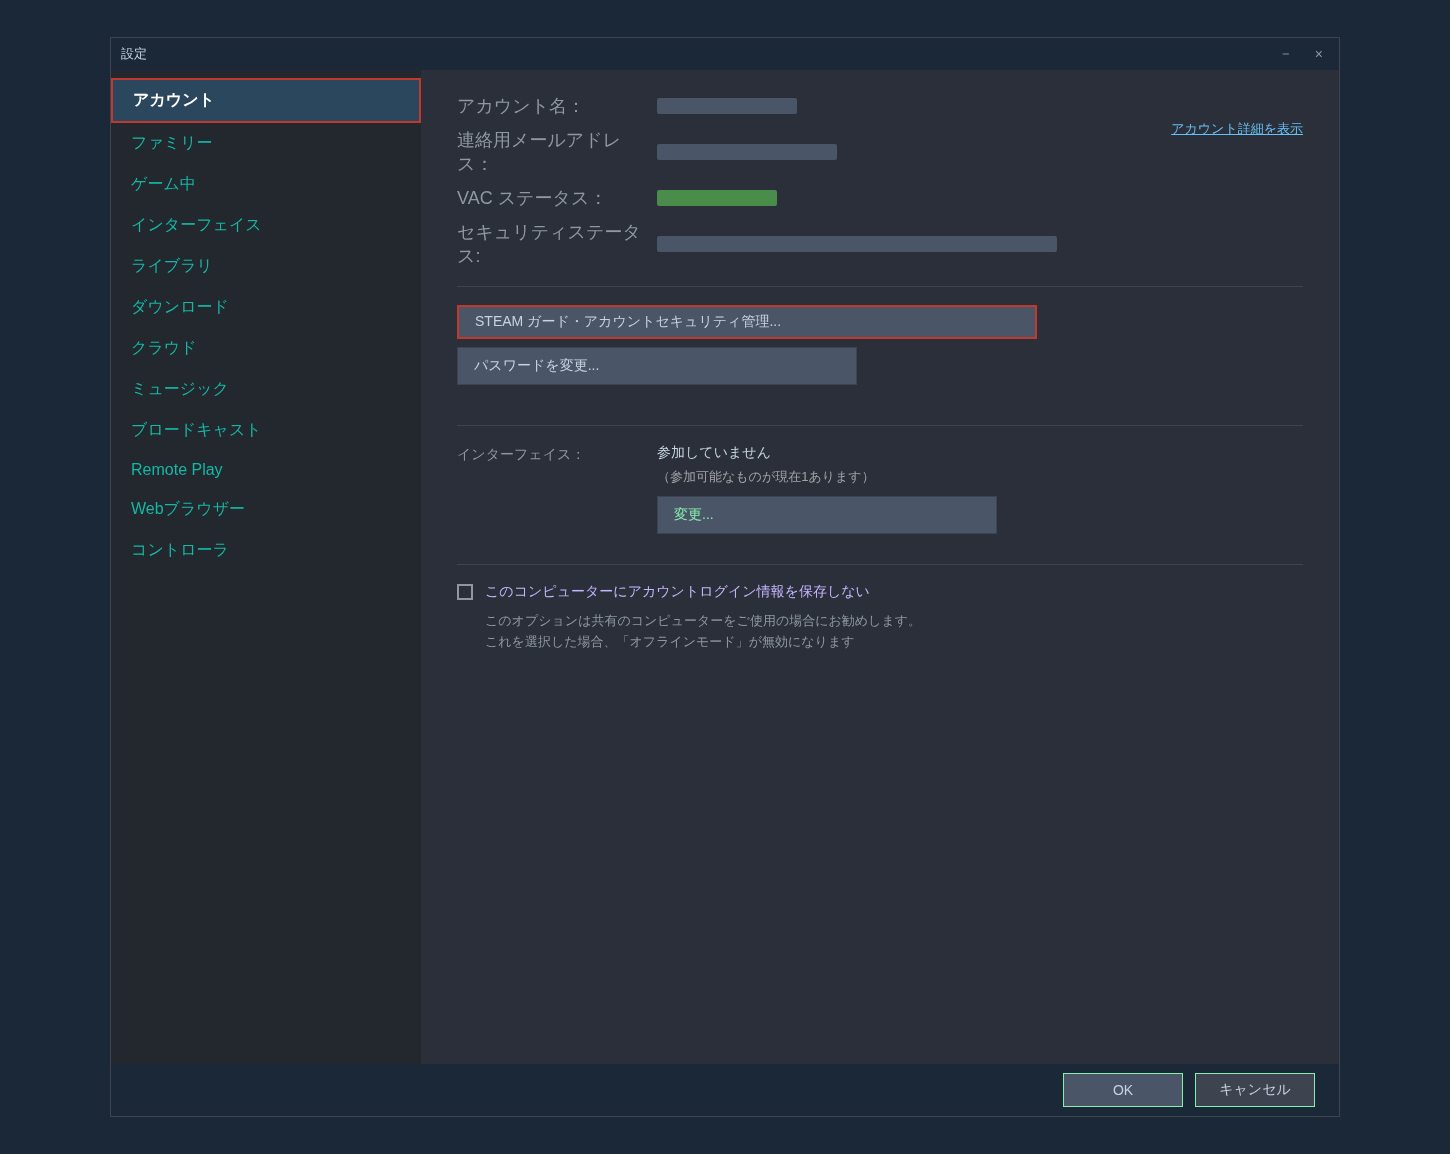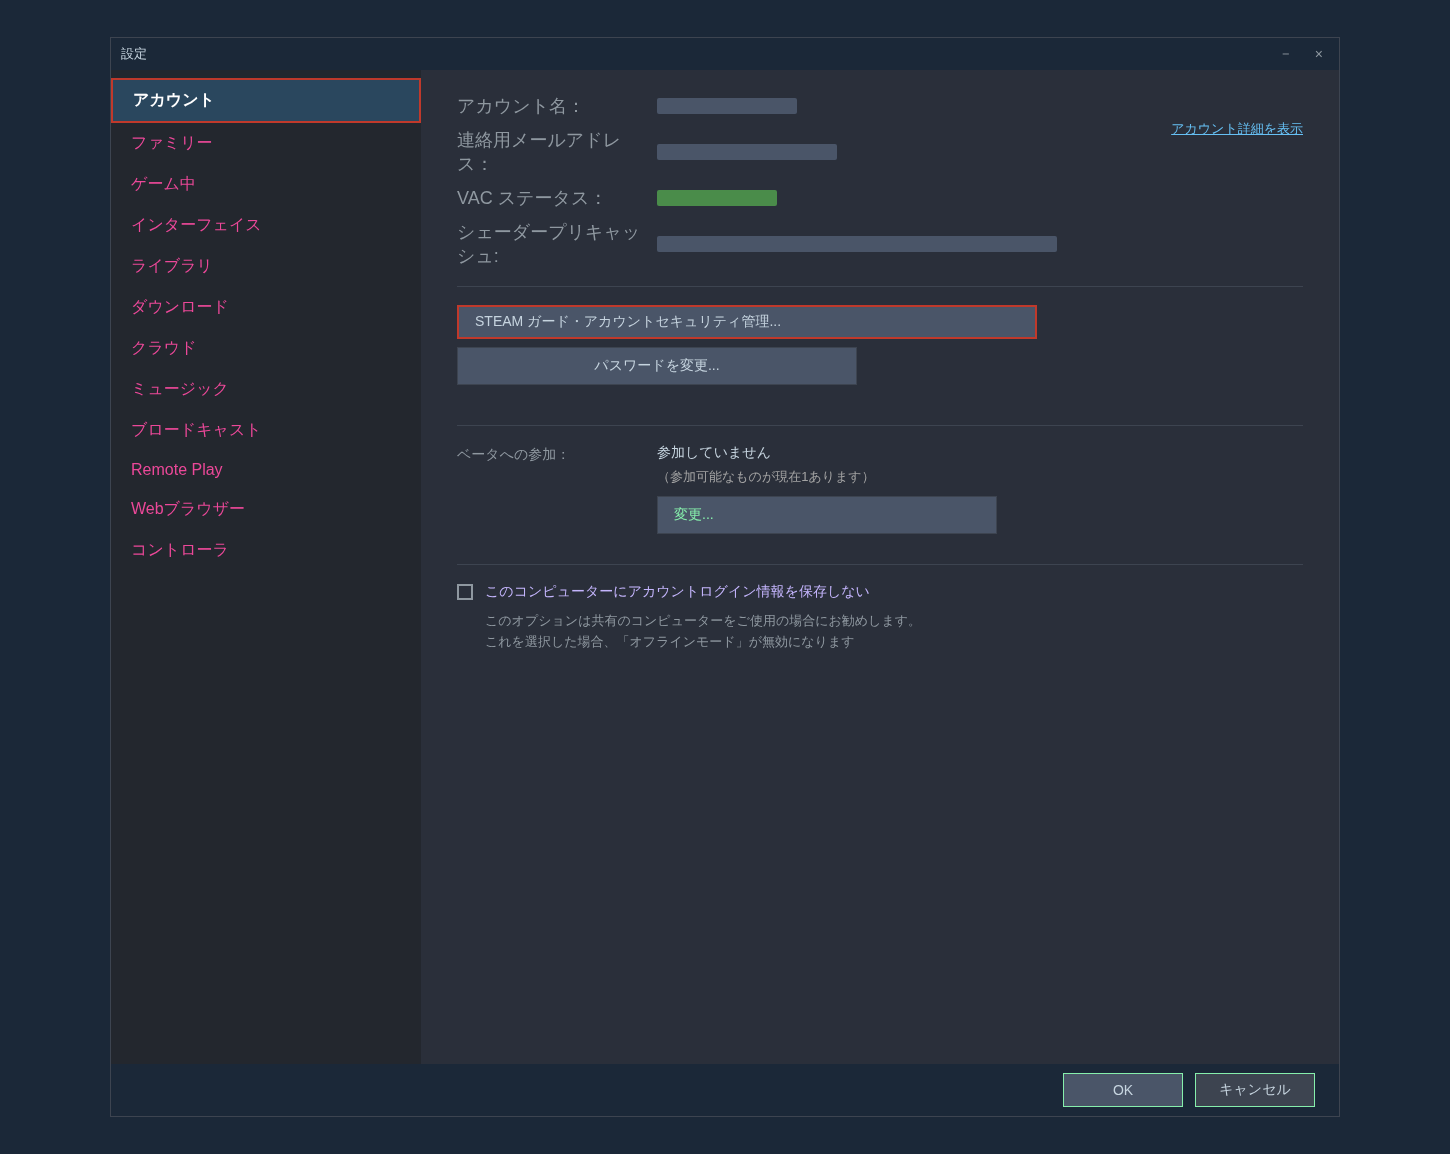--- a/index.html
+++ b/index.html
@@ -59,21 +59,21 @@
       width: 310px;
       background: #23272e;
       flex-shrink: 0;
       padding: 8px 0;
       overflow-y: auto;
     }
     .sidebar-item {
       padding: 10px 20px;
       cursor: pointer;
       font-size: 16px;
-      color: #ec4899;
+      color: #14b8a6;
       white-space: nowrap;
     }
     .sidebar-item.active {
       background: #2a475e;
       border: 2px solid #c0392b;
       color: #ffffff;
       font-weight: bold;
     }
     .main {
       flex: 1;
@@ -138,21 +138,21 @@
       font-family: inherit;
     }
     .btn-normal {
       display: block;
       width: 400px;
       padding: 9px 16px;
       background: #4a5568;
       border: 1px solid #3d4450;
       color: #c6d4df;
       font-size: 14px;
-      text-align: center;
+      text-align: left;
       cursor: pointer;
       margin-bottom: 8px;
       font-family: inherit;
     }
     .btn-email {
       display: block;
       width: 560px;
       padding: 9px 16px;
       background: #4a5568;
       border: 1px solid #3d4450;
@@ -293,35 +293,35 @@
       </div>
       <div class="info-row">
         <span class="info-label">連絡用メールアドレス：</span>
         <span class="blurred-block blurred-email"></span>
       </div>
       <div class="info-row">
         <span class="info-label">VAC ステータス：</span>
         <span class="blurred-block blurred-vac"></span>
       </div>
       <div class="info-row">
-        <span class="info-label">シェーダープリキャッシュ:</span>
+        <span class="info-label">セキュリティステータス:</span>
         <span class="blurred-block blurred-security"></span>
       </div>
 
       <hr class="divider">
 
       <button class="btn-highlighted">STEAM ガード・アカウントセキュリティ管理...</button>
 
       <button class="btn-normal">パスワードを変更...</button>
 
 
       <hr class="divider" style="margin-top:40px;">
 
       <div class="beta-row">
-        <span class="beta-label">ベータへの参加：</span>
+        <span class="beta-label">インターフェイス：</span>
         <div class="beta-content">
           <span class="beta-status">参加していません</span>
           <span class="beta-sub">（参加可能なものが現在1あります）</span>
           <button class="btn-change">変更...</button>
         </div>
       </div>
 
       <hr class="divider" style="margin-top:30px;">
 
       <div class="checkbox-row">

